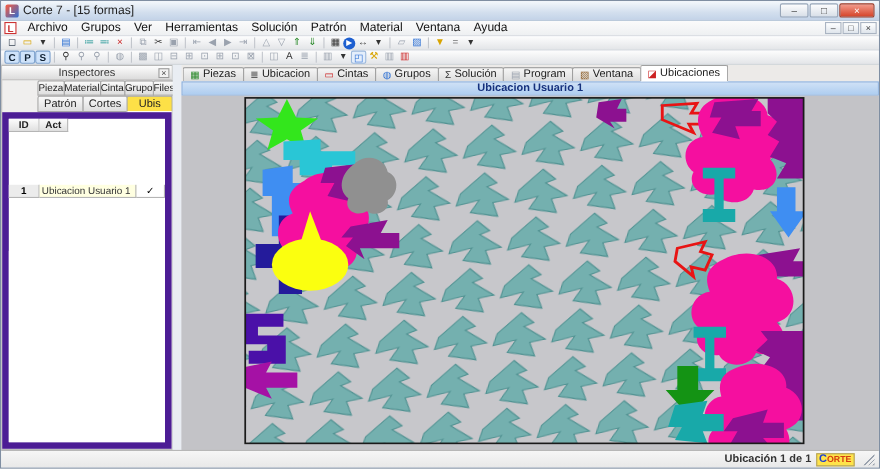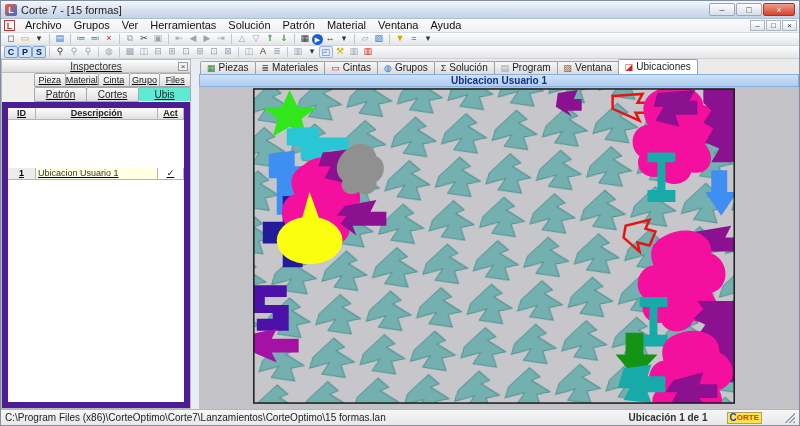--- a/index.html
+++ b/index.html
@@ -29,28 +29,28 @@
   .sep{width:1px;height:10px;background:#c2c6cc;margin:0 3px;display:inline-block;}
   .c-red{color:#c22;} .c-green{color:#2a8a2a;} .c-blue{color:#2b6fd4;} .c-gold{color:#d8a400;} .c-dim{color:#9aa2ae;} .c-dark{color:#333;} .c-teal{color:#0e8c8c;} .c-brown{color:#8a5a22;}
   .tbtn.toggled{background:#cfe3fa;border:1px solid #7da2ce;border-radius:2px;color:#123;font-weight:bold;}
   .tbtn.lit{background:#e4eefb;border:1px solid #9bb8dc;border-radius:2px;}
   .runbtn{background:#1d5fd0;color:#fff;border-radius:50%;width:11px;min-width:11px;height:11px;font-size:7px;line-height:11px;}
 
   
   .content{position:absolute;top:58px;left:0;right:0;bottom:16px;display:flex;}
 
   
-  .inspector{width:190px;background:#f0efee;border:1px solid #b9b9b9;display:flex;flex-direction:column;text-decoration:underline;}
+  .inspector{width:156px;background:#f0efee;border:1px solid #b9b9b9;display:flex;flex-direction:column;}
   .insp-header{height:13px;background:linear-gradient(#fdfdfd,#dcdcdc);border-bottom:1px solid #c0c0c0;text-align:center;font-size:10px;color:#333;line-height:13px;position:relative;}
   .insp-close{position:absolute;right:2px;top:2px;width:10px;height:9px;border:1px solid #9a9a9a;background:#f2f2f2;font-size:8px;line-height:7px;text-align:center;color:#444;}
   .insp-tabs{display:flex;height:14px;padding-left:32px;}
   .itab{flex:1;font-size:9px;text-align:center;line-height:13px;color:#222;background:linear-gradient(#fafafa,#dedede);border:1px solid #a8a8a8;border-radius:2px 2px 0 0;margin-right:-1px;}
   .insp-tabs.row2{height:15px;}
   .insp-tabs.row2 .itab{font-size:10px;line-height:14px;}
-  .itab.active{background:#5eead4;border-bottom:1px solid #fff;font-weight:normal;}
+  .itab.active{background:#fde047;border-bottom:1px solid #fff;font-weight:normal;}
   .insp-table{flex:1;background:#fff;border:6px solid #4c1d95;display:flex;flex-direction:column;gap:48px;}
   .trow{display:flex;height:12px;}
   .tcell{border-right:1px solid #b5b5b5;border-bottom:1px solid #b5b5b5;font-size:9px;line-height:11px;padding:0 2px;overflow:hidden;white-space:nowrap;}
   .th{background:linear-gradient(#fdfdfd,#e0e0e0);font-weight:bold;text-align:center;color:#222;}
   .col-id{width:28px;text-align:center;}
   .col-desc{flex:1;}
   .col-act{width:26px;text-align:center;}
   .cell-id{background:#ececec;font-weight:bold;text-align:center;}
   .cell-desc{background:#ffffe1;color:#333;}
   .tbody-empty{flex:1;background:#fff;}
@@ -63,21 +63,21 @@
   .dtab{display:flex;align-items:center;gap:3px;font-size:10px;color:#222;background:linear-gradient(#f6f6f6,#dcdcdc);border:1px solid #a0a0a0;border-bottom:none;border-radius:2px 2px 0 0;padding:0 6px;height:13px;line-height:12px;margin-right:-1px;}
   .dtab.active{background:#fff;height:15px;z-index:2;}
   .dticon{font-size:9px;}
   .dheader{height:13px;background:linear-gradient(#cfe1f6,#aecdf0);border:1px solid #88aede;text-align:center;font-size:10px;font-weight:bold;color:#16317d;line-height:12px;}
   .canvasarea{flex:1;position:relative;background:#c3c3c7;}
   .canvasarea svg{position:absolute;inset:0;width:100%;height:100%;}
 
   
   .statusbar{position:absolute;left:0;right:0;bottom:0;height:16px;background:linear-gradient(#f6f6f6,#e8e8e8);border-top:1px solid #b7b7b7;display:flex;align-items:center;font-size:10px;color:#222;padding:0 4px;}
   .sb-path{white-space:nowrap;overflow:hidden;}
-  .sb-right{margin-left:auto;display:flex;align-items:center;gap:19px;}
+  .sb-right{margin-left:auto;display:flex;align-items:center;gap:4px;}
   .sb-pos{font-weight:bold;color:#333;}
   .logo{display:flex;align-items:center;border:1px solid #b0a060;background:#ffe34a;height:12px;padding:0 2px;font-size:8px;font-weight:bold;line-height:11px;}
   .logo-c{color:#1b3fd4;font-size:10px;}
   .logo-rest{color:#d43c10;}
   .grip{width:10px;height:10px;margin-left:4px;background:
     linear-gradient(135deg,transparent 50%,#9aa2ae 50%,#9aa2ae 57%,transparent 57%,transparent 70%,#9aa2ae 70%,#9aa2ae 77%,transparent 77%,transparent 90%,#9aa2ae 90%);}
 </style>
 </head>
 <body>
 
@@ -196,21 +196,20 @@
         <div class="itab">Files</div>
       </div>
       <div class="insp-tabs row2">
         <div class="itab">Patrón</div>
         <div class="itab">Cortes</div>
         <div class="itab active">Ubis</div>
       </div>
       <div class="insp-table">
         <div class="trow">
           <div class="tcell th col-id">ID</div>
-          <div class="tcell th col-desc">Descripción</div>
           <div class="tcell th col-act">Act</div>
         </div>
         <div class="trow">
           <div class="tcell cell-id col-id">1</div>
           <div class="tcell cell-desc col-desc">Ubicacion Usuario 1</div>
           <div class="tcell col-act">✓</div>
         </div>
         <div class="tbody-empty"></div>
       </div>
     </div>
@@ -218,21 +217,21 @@
     <div class="splitter"></div>
 
     <div class="main">
       <div class="dtabs">
         <div class="dtab">
             <span class="dticon c-green">▦</span>
             <span>Piezas</span>
           </div>
         <div class="dtab">
             <span class="dticon c-dark">≣</span>
-            <span>Materiales</span>
+            <span>Ubicacion</span>
           </div>
         <div class="dtab">
             <span class="dticon c-red">▭</span>
             <span>Cintas</span>
           </div>
         <div class="dtab">
             <span class="dticon c-blue">◍</span>
             <span>Grupos</span>
           </div>
         <div class="dtab">
@@ -306,21 +305,20 @@
             <polygon points="476,296 506,288 502,300 520,300 520,314 502,314 506,319 474,319 480,308 468,308" fill="#8c1190"></polygon>
           </g>
 
           <rect x="55" y="2" width="482" height="317" fill="none" stroke="#1a1a1a" stroke-width="1.5"></rect>
         </svg>
       </div>
     </div>
   </div>
 
   <div class="statusbar">
-    <div class="sb-path">C:\Program Files (x86)\CorteOptimo\Corte7\Lanzamientos\CorteOptimo\15 formas.lan</div>
     <div class="sb-right">
       <span class="sb-pos">Ubicación 1 de 1</span>
       <span class="logo">
         <span class="logo-c">C</span>
         <span class="logo-rest">ORTE</span>
       </span>
       <span class="grip"></span>
     </div>
   </div>
 

